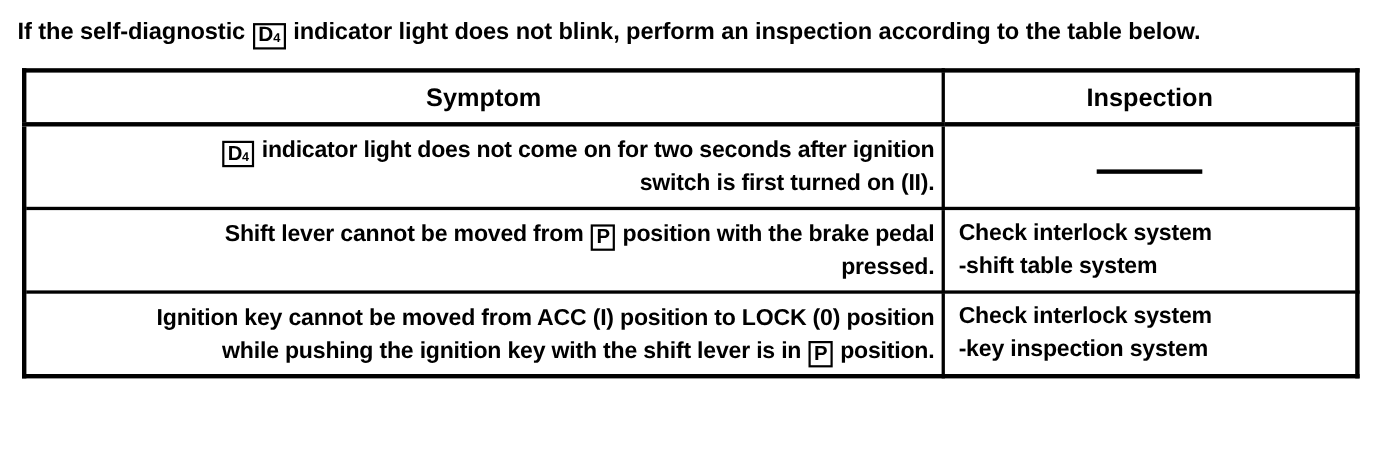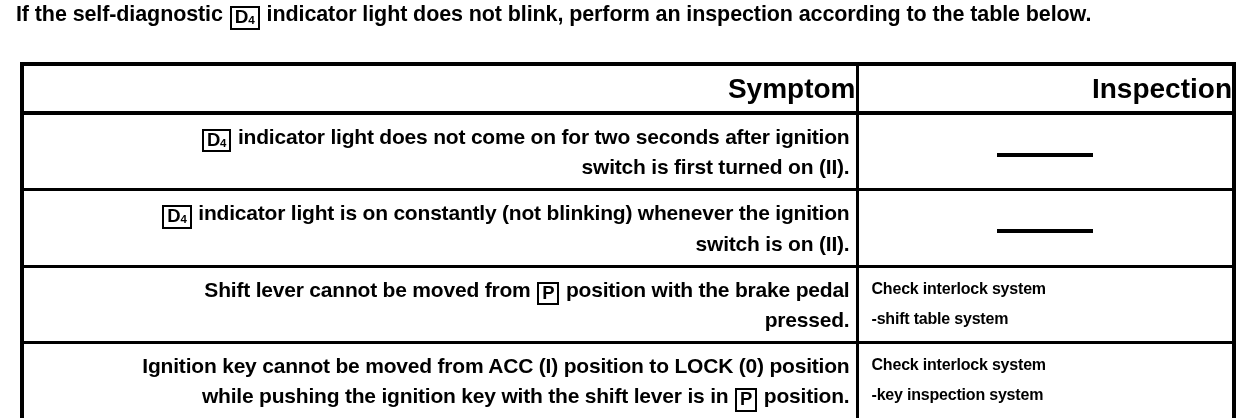--- a/index.html
+++ b/index.html
@@ -7,21 +7,21 @@
     width: 1248px; height: 418px;
     background: #ffffff;
     font-family: "Liberation Sans", sans-serif;
     font-weight: bold;
     color: #000;
     overflow: hidden;
     position: relative;
   }
   .intro {
     position: absolute;
-    left: 16px; top: 2px;
+    left: 16px; top: 16px;
     font-size: 21.5px;
     letter-spacing: -0.1px;
     white-space: nowrap;
   }
   .boxed-icon {
     display: inline-block;
     border: 2.5px solid #000;
     padding: 0 3px 1px 3px;
     line-height: 1.0;
     font-size: 0.88em;
@@ -40,36 +40,36 @@
     table-layout: fixed;
   }
   table.diag, table.diag th, table.diag td {
     border: 3px solid #000;
   }
   table.diag { border-width: 4px; }
   th.col-symptom { width: 835px; }
   th.col-inspection { width: 377px; }
   table.diag th {
     height: 49px;
-    font-size: 28px;
-    text-align: right;
+    font-size: 23px;
+    text-align: center;
     vertical-align: middle;
     border-bottom-width: 4px;
   }
   td.symptom-cell {
     font-size: 21px;
     letter-spacing: -0.2px;
     line-height: 30px;
     text-align: right;
     vertical-align: top;
     padding: 7px 6px 6px 13px;
     overflow: hidden;
   }
   td.inspection-cell {
-    font-size: 16px;
+    font-size: 21px;
     letter-spacing: -0.2px;
     line-height: 30px;
     vertical-align: top;
     padding: 6px 6px 6px 13px;
     overflow: hidden;
   }
   td.inspection-cell.dash-cell {
     text-align: center;
     vertical-align: middle;
     padding: 0;
@@ -94,24 +94,20 @@
     <tr>
       <th class="col-symptom">Symptom</th>
       <th class="col-inspection">Inspection</th>
     </tr>
   </thead>
   <tbody id="diag-body">
       <tr class="row-tall">
         <td class="symptom-cell"><span class="boxed-icon">D<span class="sub">4</span></span> indicator light does not come on for two seconds after ignition<br>switch is first turned on (II).</td>
         <td class="inspection-cell dash-cell"><span class="dash-mark"></span></td>
       </tr>
-      <tr class="row-short">
-        <td class="symptom-cell"><span class="boxed-icon">D<span class="sub">4</span></span> indicator light is on constantly (not blinking) whenever the ignition<br>switch is on (II).</td>
-        <td class="inspection-cell dash-cell"><span class="dash-mark"></span></td>
-      </tr>
       <tr class="row-tall">
         <td class="symptom-cell">Shift lever cannot be moved from <span class="boxed-icon">P</span> position with the brake pedal<br>pressed.</td>
         <td class="inspection-cell"><span>Check interlock system</span><br><span>-shift table system</span></td>
       </tr>
       <tr class="row-short">
         <td class="symptom-cell">Ignition key cannot be moved from ACC (I) position to LOCK (0) position<br>while pushing the ignition key with the shift lever is in <span class="boxed-icon">P</span> position.</td>
         <td class="inspection-cell"><span>Check interlock system</span><br><span>-key inspection system</span></td>
       </tr>
     </tbody>
 </table>

